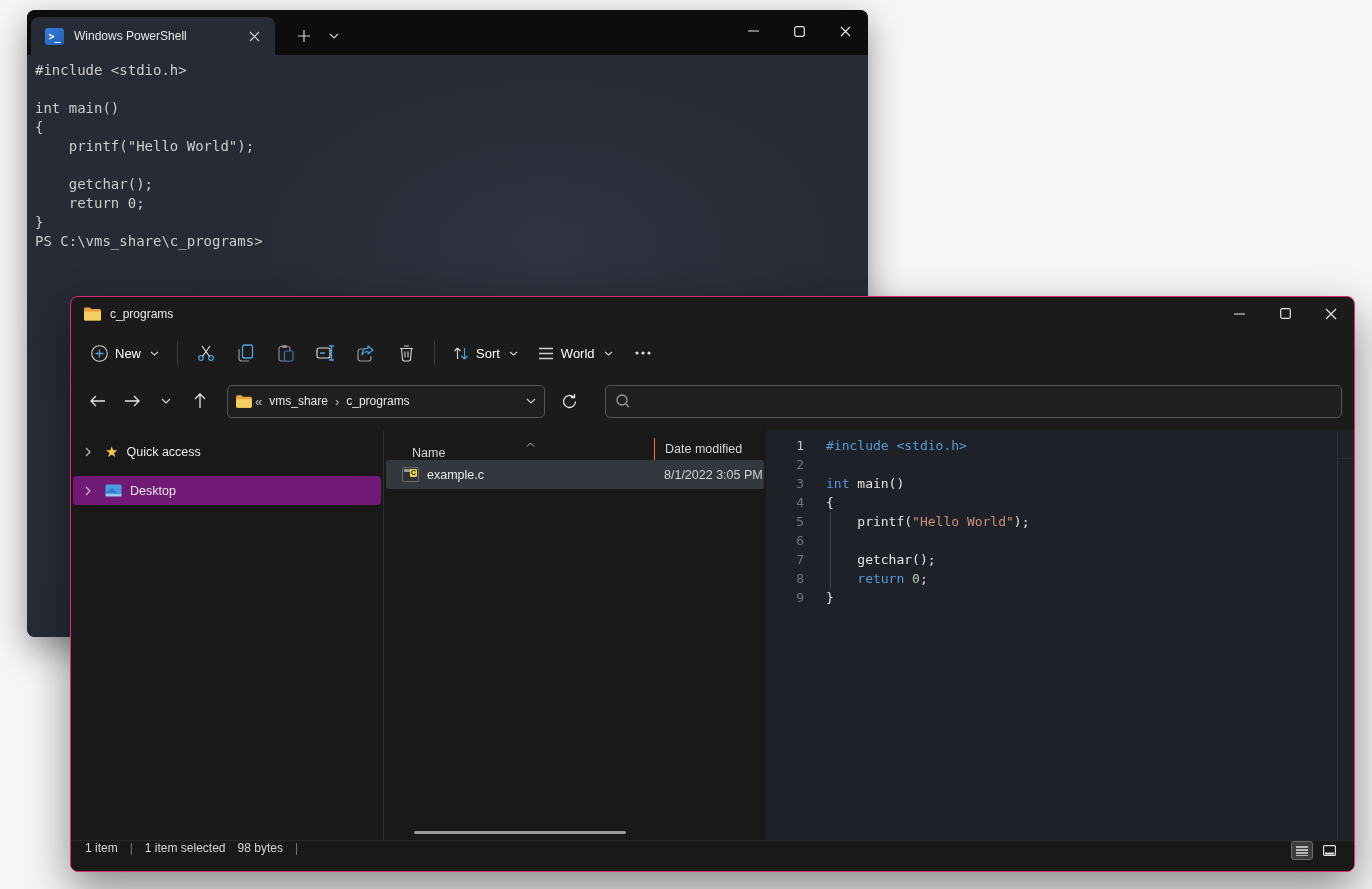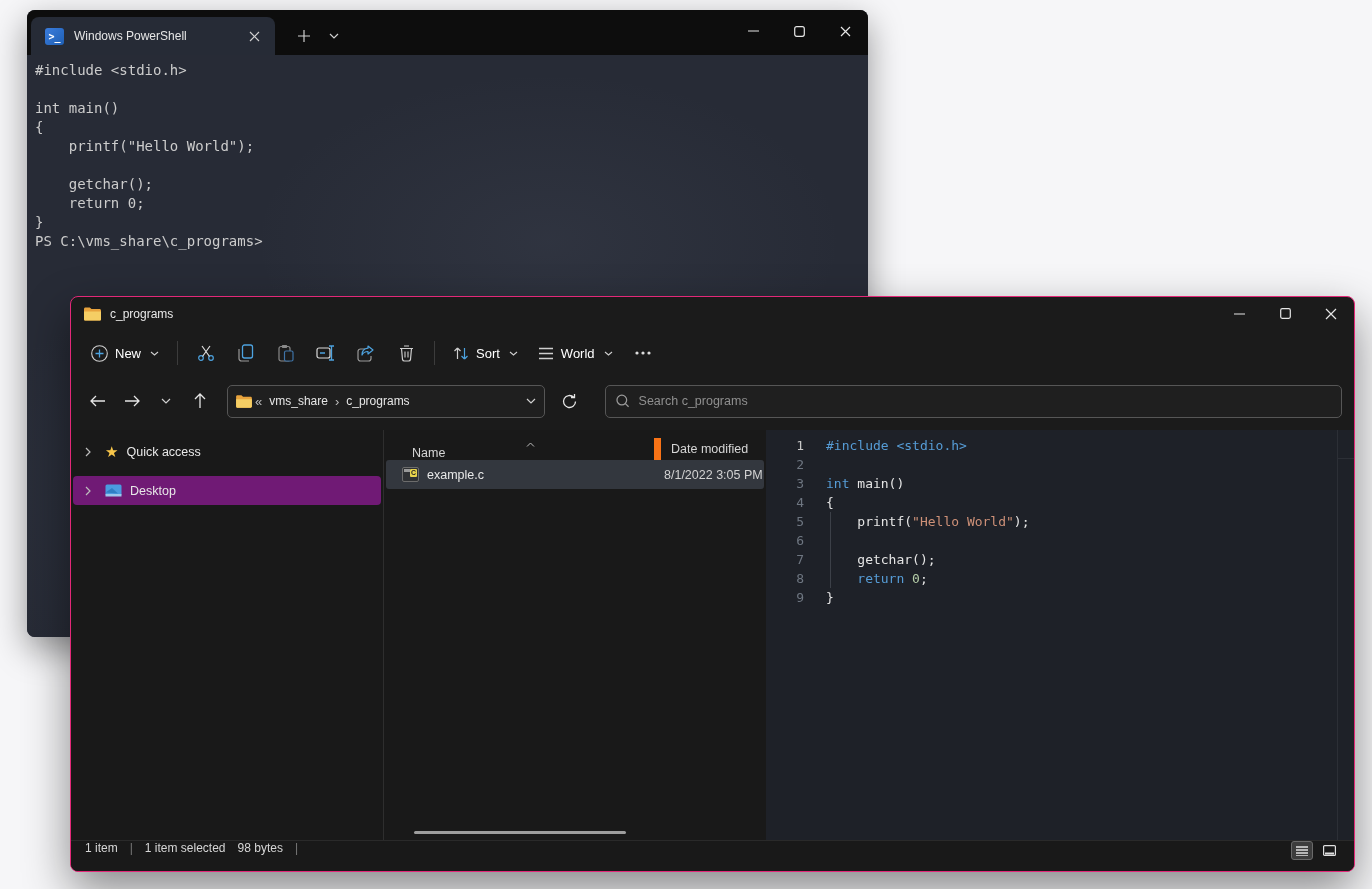--- a/index.html
+++ b/index.html
@@ -59,21 +59,21 @@
   .side-item { height:29px; display:flex; align-items:center; padding-left:6px; margin:1px 2px; border-radius:4px; color:#e8e8e8; font-size:12.5px; gap:8px; }
   .side-item .chev { width:18px; display:flex; justify-content:center; color:#bdbdbd; }
   .side-item.selected { background:#701a75; }
   .side-item.quick { margin-bottom:10px; }
   .star-glyph { color:#f8c64a; font-size:15px; }
   .v-sep { width:1px; background:#2e2e2e; }
 
   .filelist { width:382px; position:relative; font-size:12.5px; }
   .fl-header { height:30px; display:flex; align-items:flex-end; color:#d6d6d6; position:relative; }
   .col-name { width:270px; padding-left:28px; position:relative; }
-  .col-date { padding-left:10px; border-left:7px solid #f97316; height:22px; display:flex; align-items:center; }
+  .col-date { padding-left:10px; border-left:1px solid #f97316; height:22px; display:flex; align-items:center; }
   .sort-caret { position:absolute; left:142px; top:-4px; }
   .file-row { height:29px; display:flex; align-items:center; margin:0 2px; border-radius:3px; color:#e8e8e8; }
   .file-row.selected { background:#33373e; }
   .file-name-cell { width:268px; display:flex; align-items:center; gap:8px; padding-left:16px; }
   .file-date-cell { padding-left:10px; color:#d2d2d2; }
   .c-file-icon { width:17px; height:15px; background:#2f3134; border:1px solid #6c6c6c; border-radius:2px; position:relative; }
   .c-file-icon::before { content:"C"; position:absolute; right:1px; top:1px; background:#e8d44d; color:#222; font-size:7px; font-weight:bold; padding:0 1px; line-height:8px; border-radius:1px; }
   .c-file-icon::after { content:""; position:absolute; left:1px; top:1px; width:6px; height:3px; background:#9a9a9a; }
   .h-scrollbar { position:absolute; bottom:5px; left:14px; right:14px; height:4px; }
   .h-thumb { position:absolute; left:16px; width:212px; height:3px; background:#9d9d9d; border-radius:2px; }
@@ -294,21 +294,20 @@
     <div class="refresh-btn">
       <svg width="15" height="15" viewBox="0 0 15 15">
           <path d="M13.5 7.5a6 6 0 11-1.8-4.3M12.5 0v3.5H9" fill="none" stroke="#e6e6e6" stroke-width="1.3"></path>
         </svg>
     </div>
     <div class="searchbox">
       <svg width="14" height="14" viewBox="0 0 14 14">
           <circle cx="6" cy="6" r="5" fill="none" stroke="#9a9a9a" stroke-width="1.3"></circle>
           <path d="M9.7 9.7L13 13" stroke="#9a9a9a" stroke-width="1.3"></path>
         </svg>
-      <input type="text" placeholder="Search c_programs" style="">
     </div>
   </div>
 
   <div class="content">
     <div class="sidebar">
       <div class="side-item quick">
         <span class="chev">
           <svg width="6" height="10" viewBox="0 0 6 10">
               <path d="M1 1l4 4-4 4" fill="none" stroke="#bdbdbd" stroke-width="1.2"></path>
             </svg>

